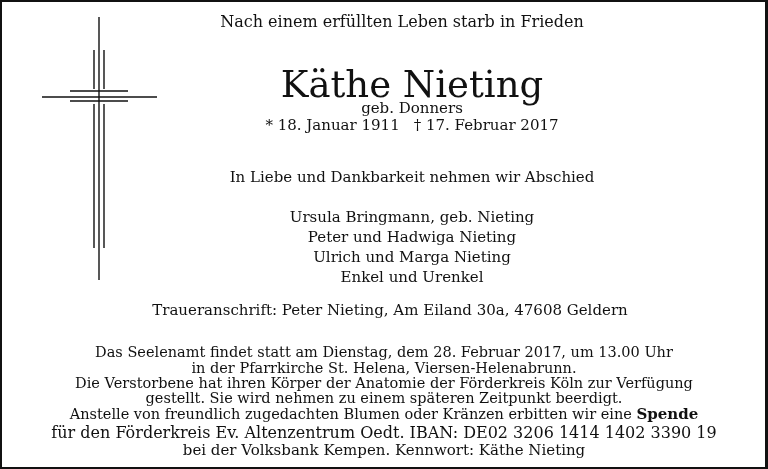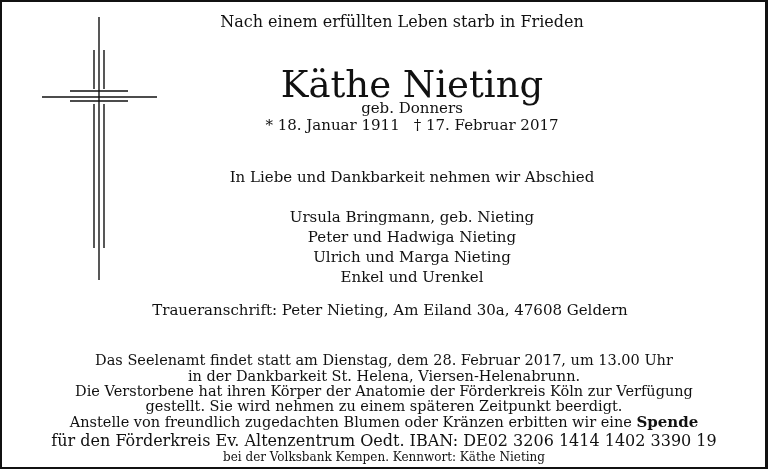--- a/index.html
+++ b/index.html
@@ -16,21 +16,21 @@
     font-family: "DejaVu Serif", "Liberation Serif", serif;
     color: #111; white-space: nowrap; line-height: 1;
   }
   .intro { top: 14px; font-size: 16px; left: 18px; }
   .name { top: 66px; font-size: 37px; left: 28px; }
   .maiden { top: 101px; font-size: 15px; left: 28px; }
   .dates { top: 118px; font-size: 15px; left: 28px; }
   .farewell { top: 170px; font-size: 15px; left: 28px; }
   .mourner { font-size: 15px; left: 28px; }
   .address { top: 303px; font-size: 15px; left: 6px; }
-  .body-text { font-size: 14.5px; left: 0; margin-top: 8px; }
+  .body-text { font-size: 14.5px; left: 0; }
   .spende { font-size: 15px; font-weight: bold; }
 </style>
 </head>
 <body>
 
 <div class="frame"></div>
 
 <svg class="cross" width="170" height="300" viewBox="0 0 170 300">
   <g stroke="#111" stroke-width="1.4" fill="none">
     <line x1="99" y1="17" x2="99" y2="280"></line>
@@ -57,21 +57,21 @@
 <div class="txt farewell">In Liebe und Dankbarkeit nehmen wir Abschied</div>
 
 <div class="txt mourner" style="top:210px">Ursula Bringmann, geb. Nieting</div>
 <div class="txt mourner" style="top:230px">Peter und Hadwiga Nieting</div>
 <div class="txt mourner" style="top:250px">Ulrich und Marga Nieting</div>
 <div class="txt mourner" style="top:270px">Enkel und Urenkel</div>
 
 <div class="txt address">Traueranschrift: Peter Nieting, Am Eiland 30a, 47608 Geldern</div>
 
 <div class="txt body-text" style="top:345px">Das Seelenamt findet statt am Dienstag, dem 28. Februar 2017, um 13.00 Uhr</div>
-<div class="txt body-text" style="top:361px">in der Dankbarkeit St. Helena, Viersen-Helenabrunn.</div>
+<div class="txt body-text" style="top:361px">in der Pfarrkirche St. Helena, Viersen-Helenabrunn.</div>
 <div class="txt body-text" style="top:376px">Die Verstorbene hat ihren Körper der Anatomie der Förderkreis Köln zur Verfügung</div>
 <div class="txt body-text" style="top:391px">gestellt. Sie wird nehmen zu einem späteren Zeitpunkt beerdigt.</div>
 
 <div class="txt body-text" style="top:407px">
   <span>Anstelle von freundlich zugedachten Blumen oder Kränzen erbitten wir eine </span><span class="spende">Spende</span>
 </div>
 <div class="txt body-text" style="top:425px;font-size:16px">für den Förderkreis Ev. Altenzentrum Oedt. IBAN: DE02 3206 1414 1402 3390 19</div>
-<div class="txt body-text" style="top:443px;font-size:12px">bei der Volksbank Kempen. Kennwort: Käthe Nieting</div>
+<div class="txt body-text" style="top:443px;font-size:15px">bei der Volksbank Kempen. Kennwort: Käthe Nieting</div>
 
 </body></html>

